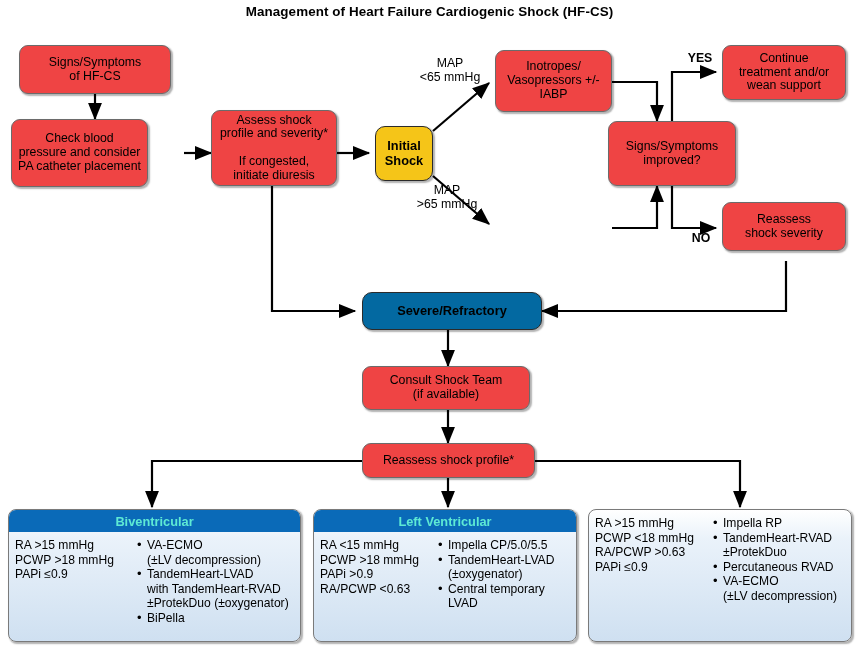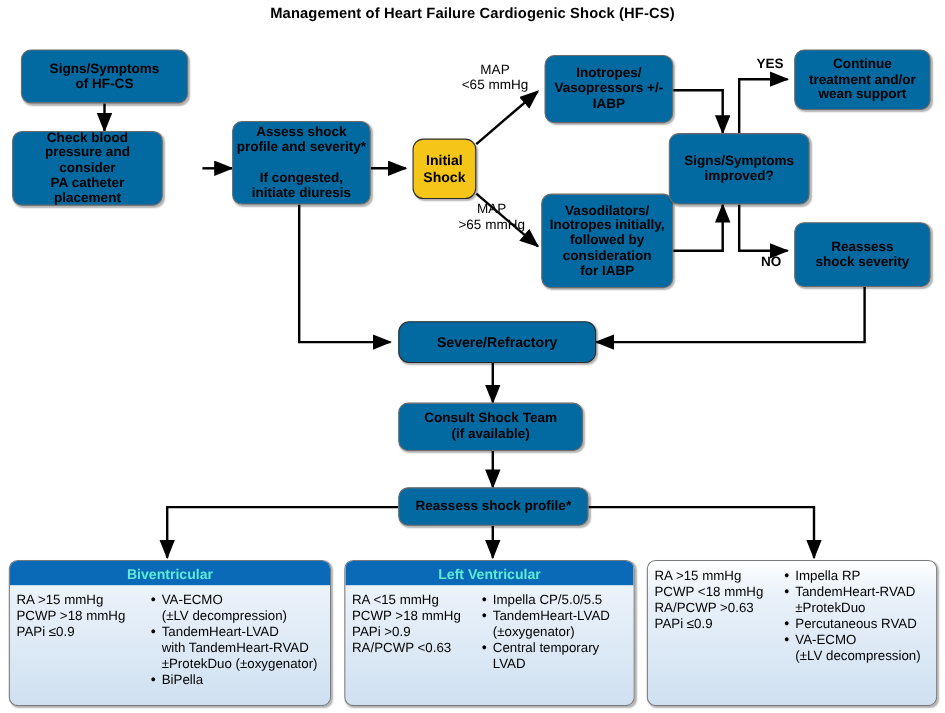--- a/index.html
+++ b/index.html
@@ -8,23 +8,23 @@
 
   #stage{position:absolute;left:0;top:0;width:859px;height:648px;}
 
   svg#wires{position:absolute;left:0;top:0;width:859px;height:648px;
             pointer-events:none;}
 
   .node{position:absolute;box-sizing:border-box;
         display:flex;align-items:center;justify-content:center;
         text-align:center;line-height:1.12;
         border:1.3px solid #6b6b6b;border-radius:9px;
-        background:#0369a1;
+        background:#ef4444;
         box-shadow:1.5px 1.5px 1.5px rgba(0,0,0,.30);
-        font-size:12.3px;font-weight:bold;}
+        font-size:12.3px;}
   .node span{display:block;padding:0 3px;}
 
   .node.shock{background:#f5c518;border:1.6px solid #2b2b2b;
               font-weight:bold;font-size:12.8px;border-radius:10px;}
   .node.severe{background:#0369a1;border:1.6px solid #2b2b2b;
                font-weight:bold;font-size:12.8px;border-radius:10px;}
 
   .edge-label{position:absolute;font-size:12.3px;text-align:center;
               line-height:1.12;white-space:nowrap;}
   .edge-label.yn{font-weight:bold;font-size:12.3px;}
@@ -116,33 +116,30 @@
   </div>
 
   <div class="node shock" style="left:375px;top:126px;width:58px;height:55px;">
     <span>Initial<br>Shock</span>
   </div>
 
   <div class="node" style="left:495px;top:50px;width:117px;height:62px;">
     <span>Inotropes/<br>Vasopressors +/-<br>IABP</span>
   </div>
 
-  <div class="node" style="left:492px;top:176px;width:120px;height:86px;">
-    <span>Vasodilators/<br>Inotropes initially,<br>followed by<br>consideration<br>for IABP</span>
-  </div>
 
   <div class="node" style="left:608px;top:121px;width:128px;height:65px;">
     <span>Signs/Symptoms<br>improved?</span>
   </div>
 
   <div class="node" style="left:722px;top:45px;width:124px;height:55px;">
     <span>Continue<br>treatment and/or<br>wean support</span>
   </div>
 
-  <div class="node" style="left:722px;top:202px;width:124px;height:59px;justify-content:center;">
+  <div class="node" style="left:722px;top:202px;width:124px;height:49px;justify-content:center;">
     <span>Reassess<br>shock severity</span>
   </div>
 
   <div class="node severe" style="left:362px;top:292px;width:180px;height:38px;">
     <span>Severe/Refractory</span>
   </div>
 
   <div class="node" style="left:362px;top:366px;width:168px;height:44px;">
     <span>Consult Shock Team<br>(if available)</span>
   </div>

